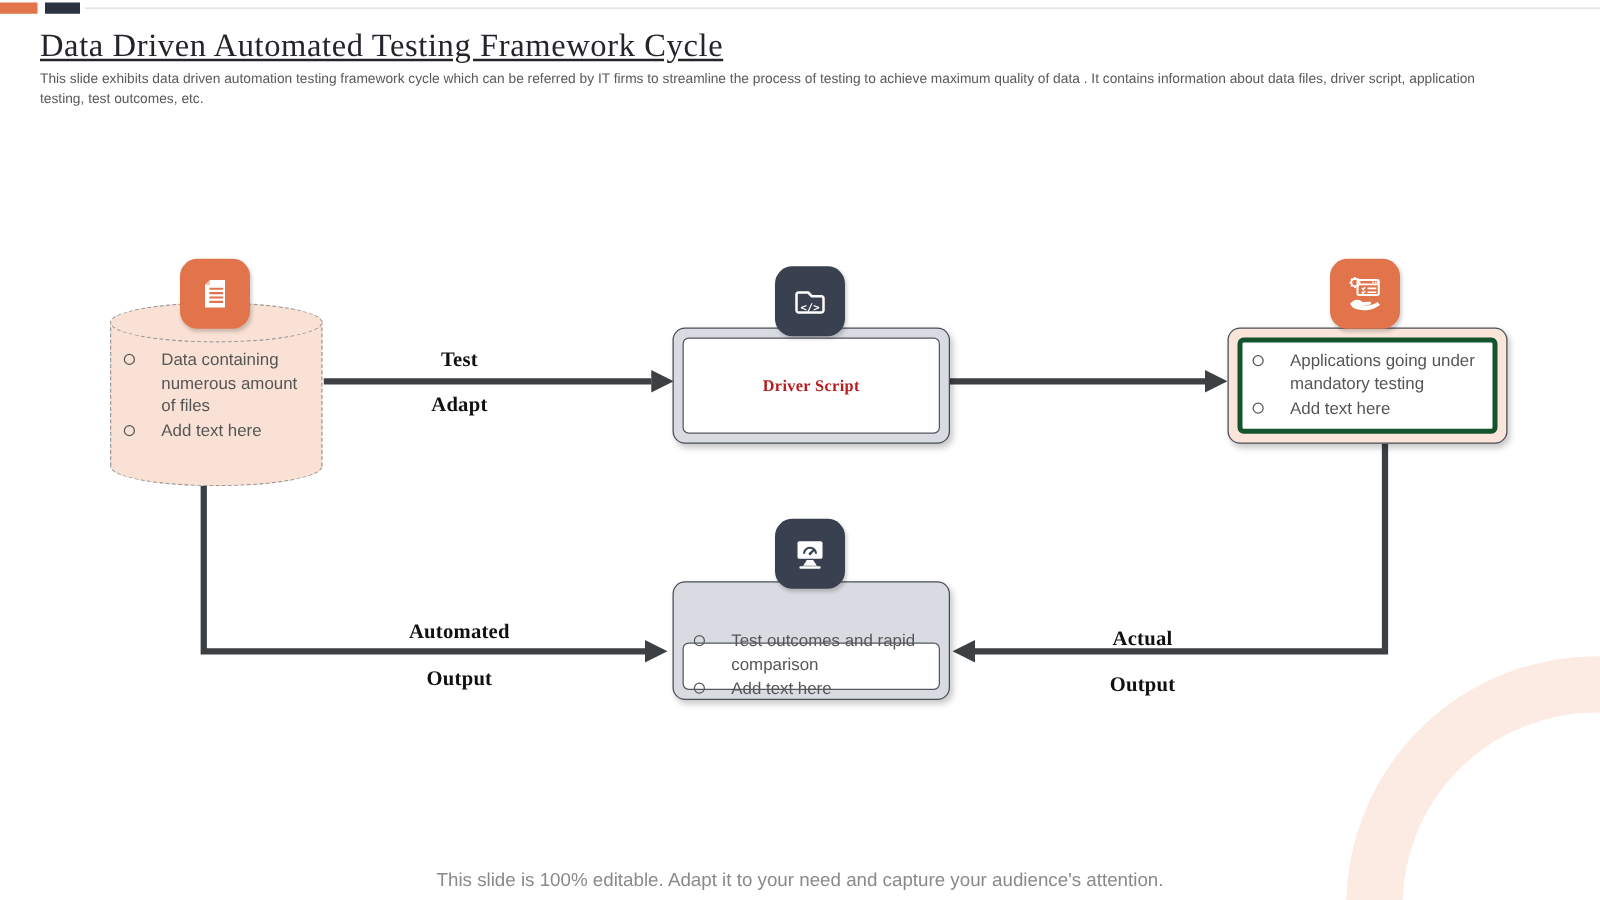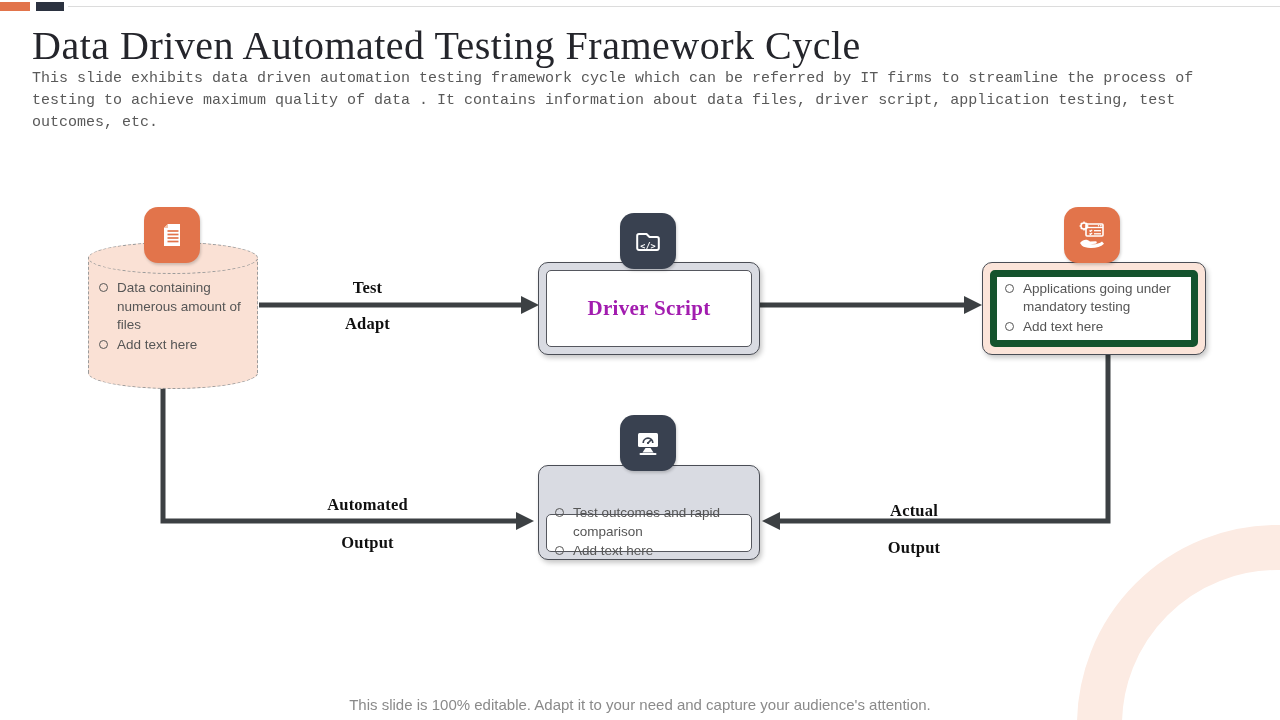--- a/index.html
+++ b/index.html
@@ -7,26 +7,26 @@
     width:1280px;height:720px;position:relative;overflow:hidden;
     background:#ffffff;font-family:"Liberation Sans",sans-serif;
   }
   
   .bar-orange{position:absolute;left:0;top:2px;width:30px;height:9px;background:#e2744b;}
   .bar-dark{position:absolute;left:36px;top:2px;width:28px;height:9px;background:#2b3240;}
   .top-hairline{position:absolute;left:68px;top:6px;width:1212px;height:1px;background:#dcdcdc;}
   
   .title{
     position:absolute;left:32px;top:22px;width:1100px;
-    font-family:"Liberation Serif",serif;font-size:40px;font-weight:400;
-    color:#24252b;letter-spacing:.5px;
+    font-family:"Liberation Serif",serif;font-size:26px;font-weight:400;
+    color:#24252b;letter-spacing:.5px;text-decoration:underline;
   }
   .subtitle{
-    position:absolute;left:32px;top:68px;width:1185px;
-    font-size:15px;line-height:1.45;color:#595959;font-family:Liberation Mono, monospace;
+    position:absolute;left:32px;top:56px;width:1185px;
+    font-size:11px;line-height:1.45;color:#595959;
   }
   .footer{
     position:absolute;left:0;top:696px;width:1280px;text-align:center;
     font-size:15px;color:#8a8a8a;
   }
   
   .ring{
     position:absolute;left:1077px;top:525px;width:310px;height:310px;
     border-radius:50%;border:45px solid #fcebe3;
   }
@@ -52,36 +52,36 @@
     position:absolute;border:1.5px solid #4a4d55;border-radius:10px;z-index:2;
     box-shadow:2px 3px 5px rgba(0,0,0,.22);
   }
   .fill-gray{background:#d9dbe2;}
   .fill-peach{background:#fbe4d9;}
   .node-inner{
     position:absolute;left:7px;top:7px;right:7px;bottom:7px;background:#ffffff;
     border:1px solid #55575e;border-radius:5px;
     display:flex;align-items:center;justify-content:center;
   }
-  .inner-orange{border:7px solid #14532d;}
+  .inner-orange{border:4px solid #14532d;}
   .driver-label{
-    font-family:"Liberation Serif",serif;font-weight:700;font-size:21px;
-    color:#a21caf;letter-spacing:.3px;
+    font-family:"Liberation Serif",serif;font-weight:700;font-size:13px;
+    color:#b91c1c;letter-spacing:.3px;
   }
   
   .icon-tile{
     position:absolute;width:56px;height:56px;border-radius:14px;z-index:3;
     display:flex;align-items:center;justify-content:center;
     box-shadow:1px 2px 3px rgba(0,0,0,.18);
   }
   .tile-orange{background:#e2744b;}
   .tile-dark{background:#394150;}
   
   ul.blist{list-style:none;margin:0;padding:0;font-size:13.5px;color:#565656;line-height:1.38;}
-  ul.blist li{display:flex;align-items:flex-start;margin:0 0 1px 0;}
+  ul.blist li{display:flex;align-items:flex-start;margin:0 0 1px 0;gap:12px;}
   ul.blist .dot{
     flex:0 0 auto;width:7px;height:7px;border:1.2px solid #565656;border-radius:50%;
     margin:4px 9px 0 2px;
   }
   .cyl-text{position:absolute;left:97px;top:279px;width:152px;z-index:3;}
   
   .arrow-label{
     position:absolute;font-family:"Liberation Serif",serif;font-weight:700;
     font-size:16.5px;color:#101010;text-align:center;z-index:3;letter-spacing:.2px;
   }

